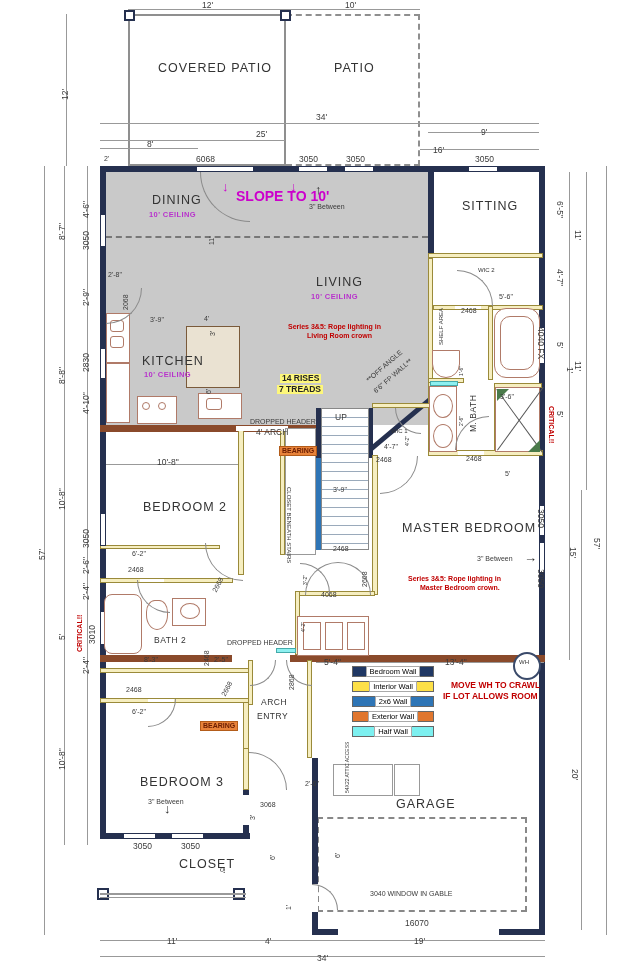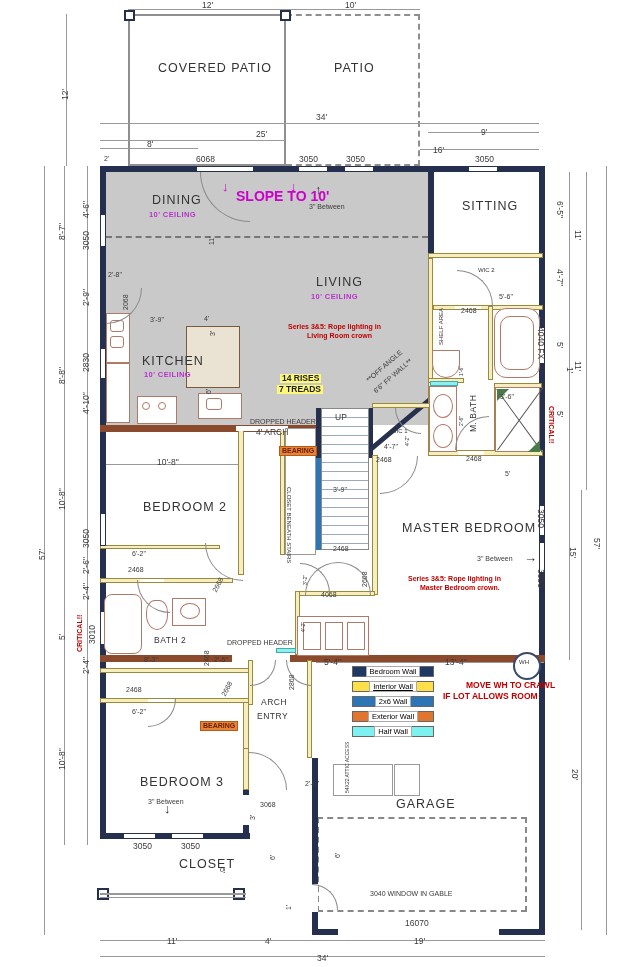--- a/index.html
+++ b/index.html
@@ -230,21 +230,21 @@
     <span class="lbl tag" style="left: 279px; top: 446px;">BEARING</span>
     <span class="lbl tiny vr" style="left: 292px; top: 487px;">CLOSET BENEATH STAIRS</span>
     <span class="lbl dim" style="left: 335px; top: 413px;">UP</span>
     <span class="lbl tiny v" style="left: 438px; top: 345px;">SHELF AREA</span>
     <span class="lbl red" style="left: 408px; top: 575px;">Series 3&amp;5: Rope lighting in</span>
     <span class="lbl red" style="left: 420px; top: 584px;">Master Bedroom crown.</span>
     <span class="lbl dims" style="left: 477px; top: 555px;">3" Between</span>
     <span class="lbl arr" style="left: 524px; top: 551px;">→</span>
     <span class="lbl dims" style="left: 227px; top: 639px;">DROPPED HEADER</span>
     <span class="lbl tag" style="left: 200px; top: 721px;">BEARING</span>
-    <span class="lbl red8" style="left: 445px; top: 681px; padding-left: 21px;">MOVE WH TO CRAWL</span>
+    <span class="lbl red8" style="left: 430px; top: 681px; padding-left: 21px;">MOVE WH TO CRAWL</span>
     <span class="lbl red8" style="left: 443px; top: 692px;">IF LOT ALLOWS ROOM</span>
     <span class="lbl tiny" style="left: 519px; top: 659px;">WH</span>
     <span class="lbl red v" style="left: 76px; top: 652px;">CRITICAL!!</span>
     <span class="lbl red vr" style="left: 555px; top: 406px;">CRITICAL!!</span>
     <span class="lbl dims" style="left: 370px; top: 890px;">3040 WINDOW IN GABLE</span>
     <span class="lbl micro v" style="left: 345px; top: 793px;">54X22 ATTIC ACCESS</span>
     <span class="lbl dims" style="left: 148px; top: 798px;">3" Between</span>
     <span class="lbl arr" style="left: 164px; top: 802px;">↓</span>
     <span class="lbl dim" style="left: 202px; top: 1px;">12'</span>
     <span class="lbl dim" style="left: 345px; top: 1px;">10'</span>
@@ -334,21 +334,21 @@
     <span class="lbl dims v" style="left: 269px; top: 860px;">6'</span>
     <span class="lbl dims v" style="left: 285px; top: 910px;">1'</span>
     <span class="lbl dims" style="left: 305px; top: 780px;">2'-6"</span>
     <span class="lbl dims vr" style="left: 226px; top: 868px;">5'</span>
     <span class="lbl dims v" style="left: 334px; top: 858px;">6'</span>
     <span class="lbl dim" style="left: 445px; top: 658px;">13'-4"</span>
     <span class="lbl dim" style="left: 324px; top: 658px;">5'-4"</span>
     <div class="legend-row" style="left: 352px; top: 666px; width: 82px; background: rgb(32, 56, 100);">
       <span>Bedroom Wall</span>
     </div>
-    <div class="legend-row" style="left: 352px; top: 681px; width: 82px; background: #fde047; text-decoration: underline;">
+    <div class="legend-row" style="left: 352px; top: 681px; width: 82px; background: #fde047;">
       <span>Interior Wall</span>
     </div>
     <div class="legend-row" style="left: 352px; top: 696px; width: 82px; background: rgb(46, 117, 182);">
       <span>2x6 Wall</span>
     </div>
     <div class="legend-row" style="left: 352px; top: 711px; width: 82px; background: rgb(224, 118, 46);">
       <span>Exterior Wall</span>
     </div>
     <div class="legend-row" style="left: 352px; top: 726px; width: 82px; background: rgb(125, 240, 240);">
       <span>Half Wall</span>

